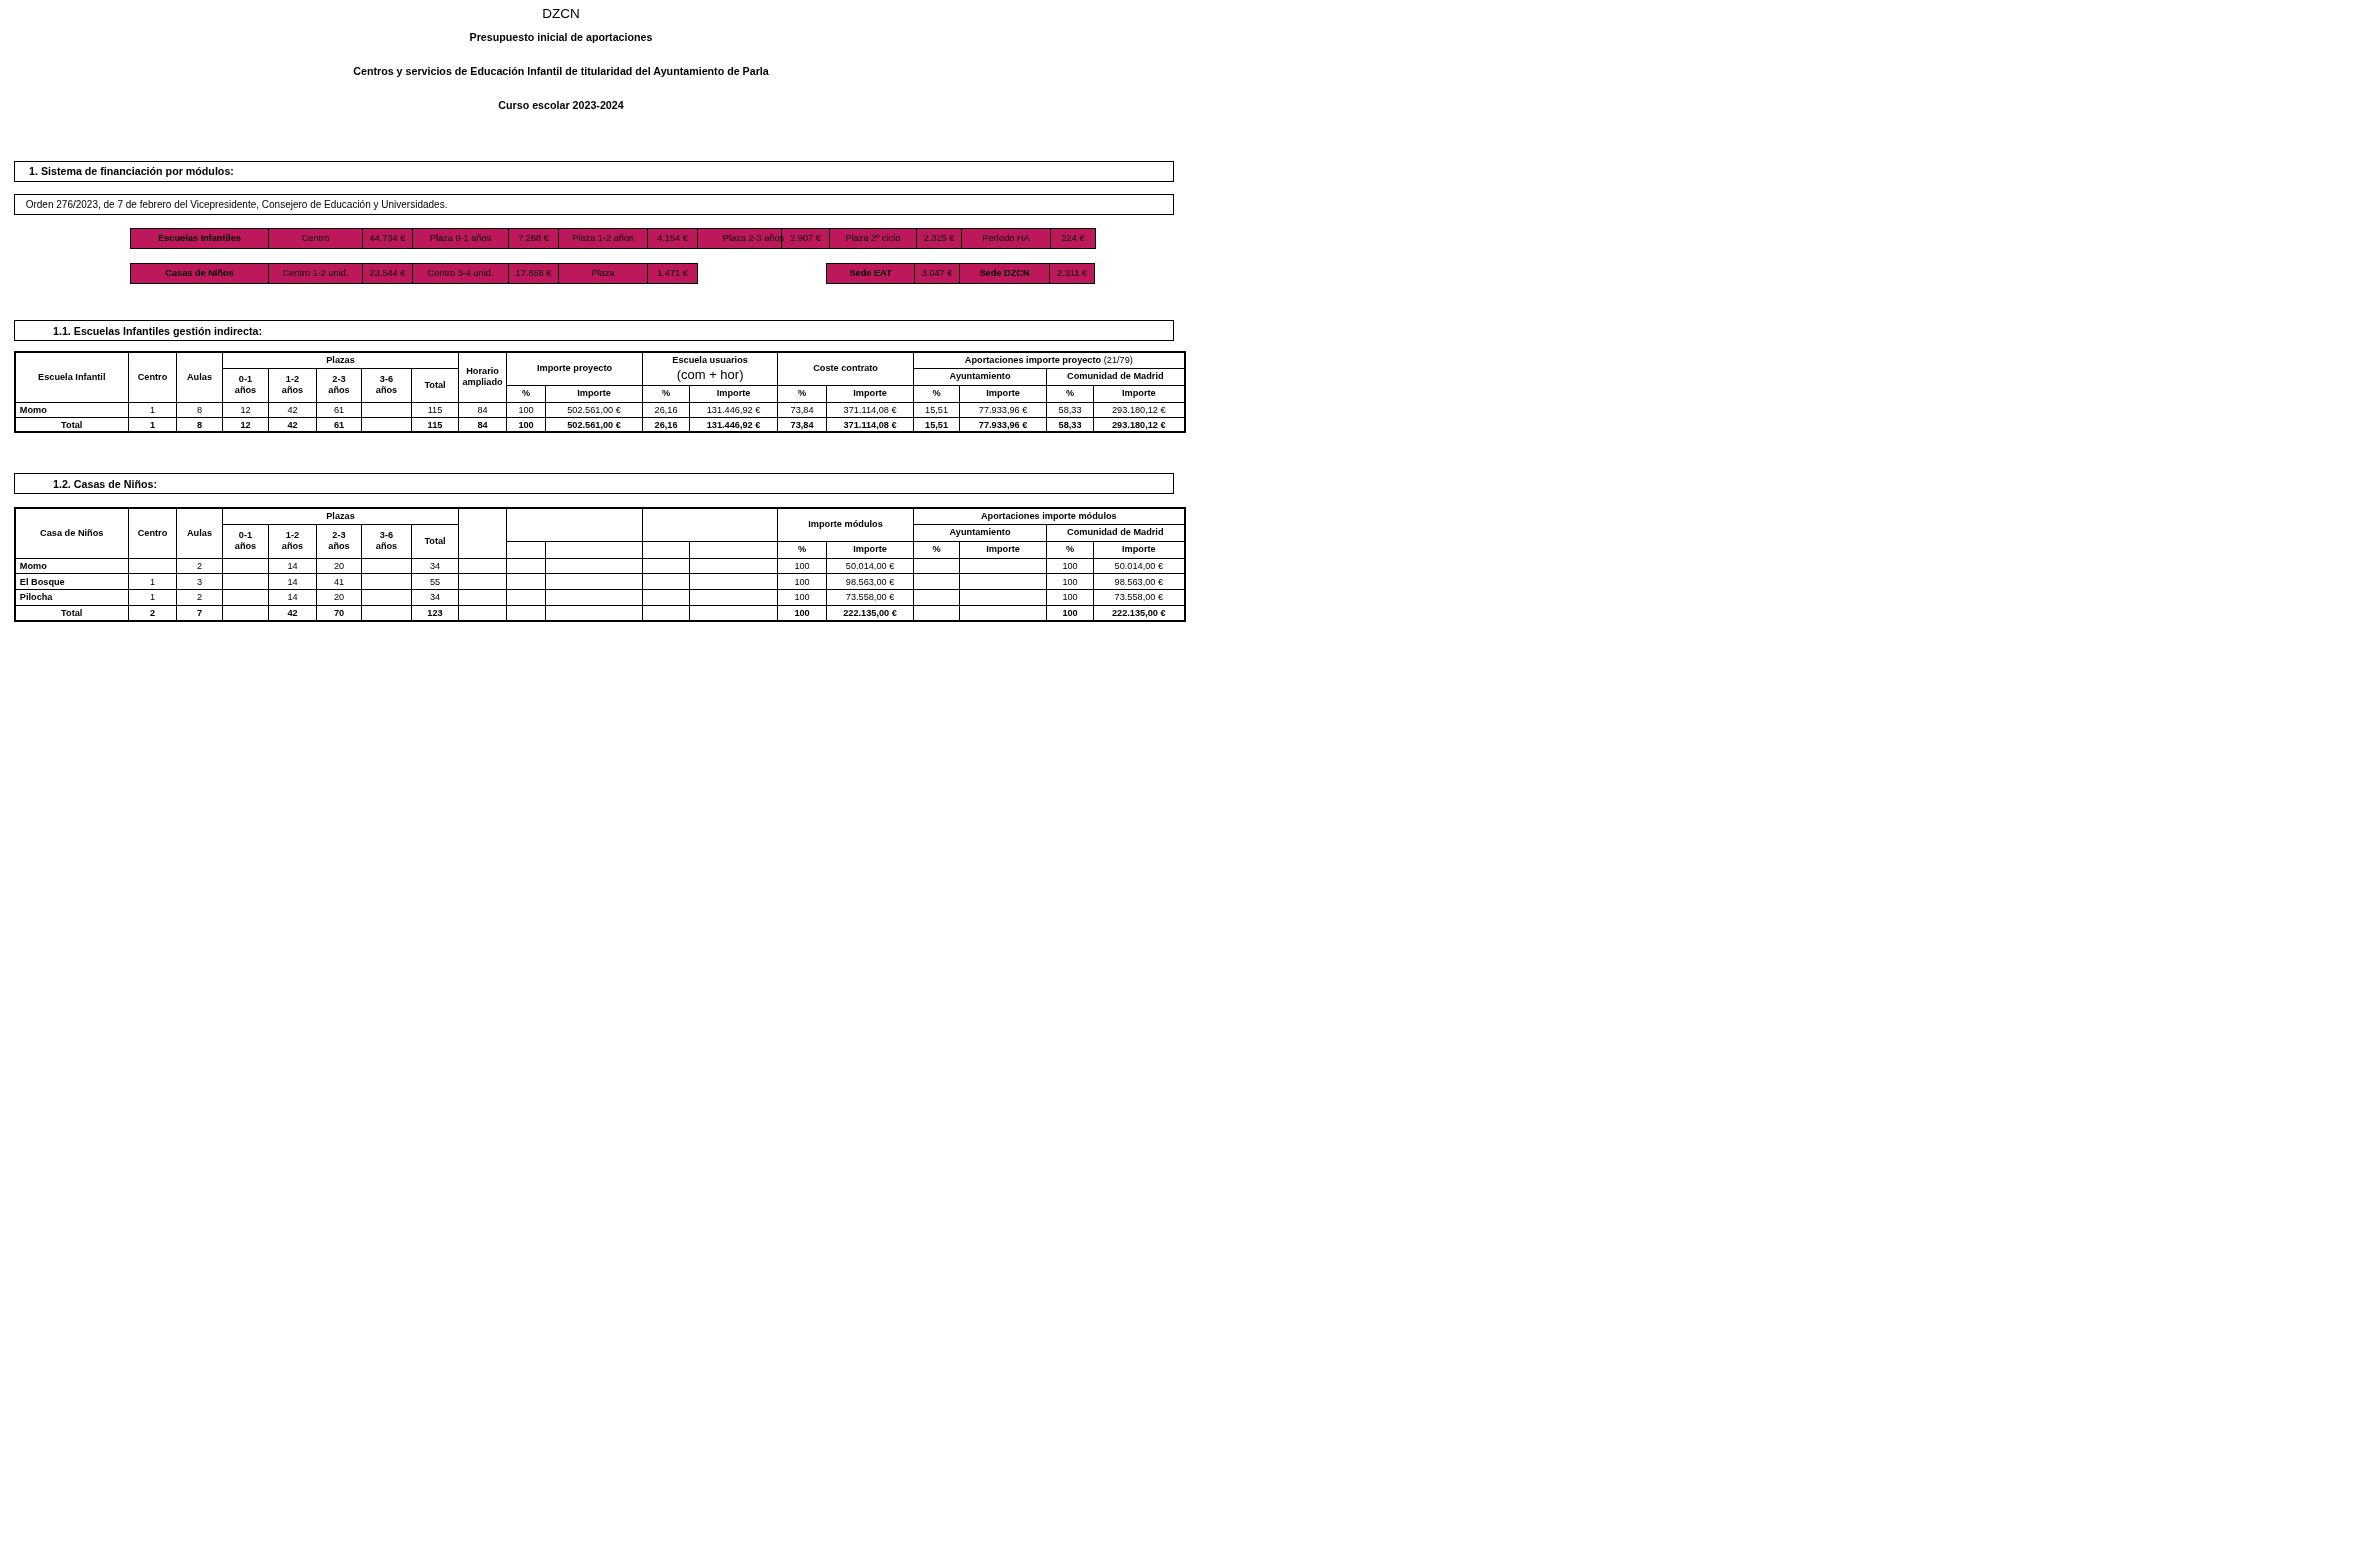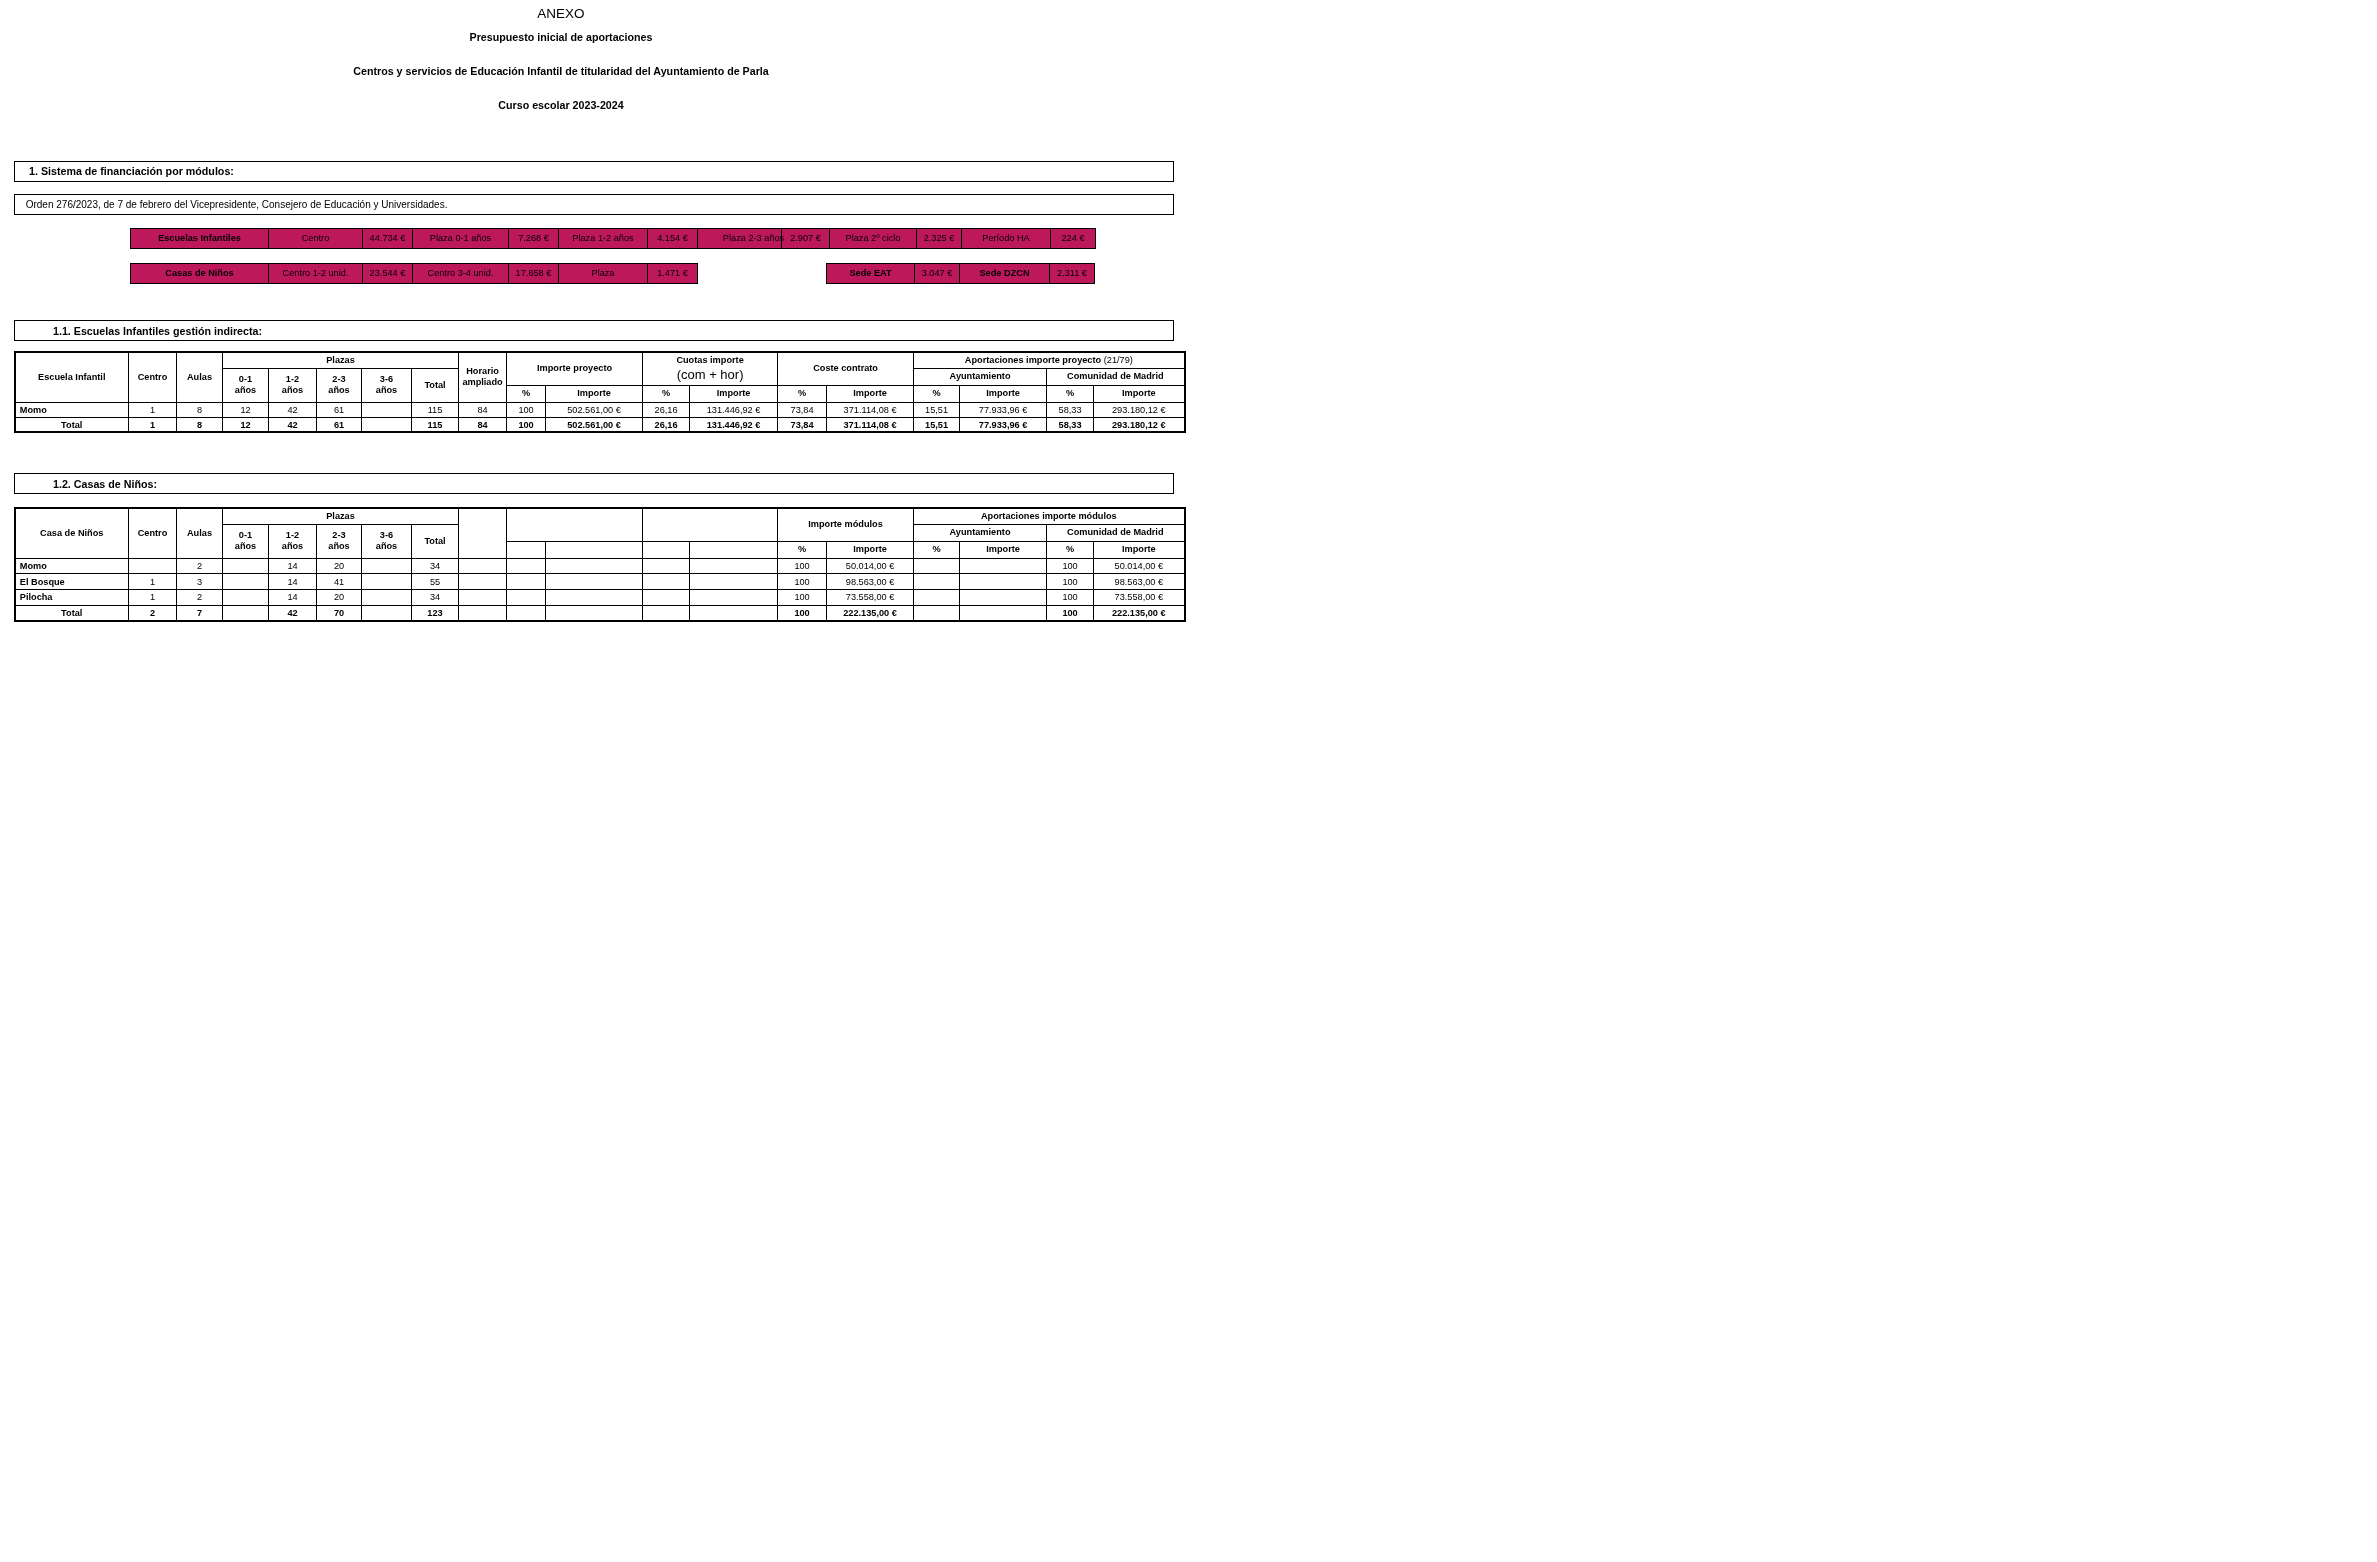--- a/index.html
+++ b/index.html
@@ -45,21 +45,21 @@
   tr.total td{border-top:1.4px solid #000;font-weight:bold;}
   td.name{text-align:left;padding-left:4.3px;font-weight:bold;}
   tr.total td.name{text-align:center;padding-left:1.4px;}
 </style>
 </head>
 <body>
 
 <div class="page">
 
   <div class="titles">
-    <div class="t-main">ANEXO</div>
+    <div class="t-main">DZCN</div>
     <div class="t-sub t-sub1">Presupuesto inicial de aportaciones</div>
     <div class="t-sub t-sub2">Centros y servicios de Educación Infantil de titularidad del Ayuntamiento de Parla</div>
     <div class="t-sub t-sub3">Curso escolar 2023-2024</div>
   </div>
 
   <div class="hbox hbox-1">
     <span class="htxt">1. Sistema de financiación por módulos:</span>
   </div>
 
   <div class="hbox hbox-orden">
@@ -127,21 +127,21 @@
     </colgroup>
     <tbody>
         <tr class="hr1">
       <th rowspan="3">Escuela Infantil</th>
       <th rowspan="3">Centro</th>
       <th rowspan="3">Aulas</th>
       <th colspan="5">Plazas</th>
       <th rowspan="3">Horario
 ampliado</th>
       <th colspan="2" rowspan="2">Importe proyecto</th>
-      <th colspan="2" rowspan="2"><span>Cuotas importe</span><span class="sub">(com + hor)</span></th>
+      <th colspan="2" rowspan="2"><span>Escuela usuarios</span><span class="sub">(com + hor)</span></th>
       <th colspan="2" rowspan="2">Coste contrato</th>
       <th colspan="4"><span>Aportaciones importe proyecto</span><span class="note"> (21/79)</span></th>
     </tr>
     <tr class="hr2">
       <th rowspan="2">0-1
 años</th>
       <th rowspan="2">1-2
 años</th>
       <th rowspan="2">2-3
 años</th>

